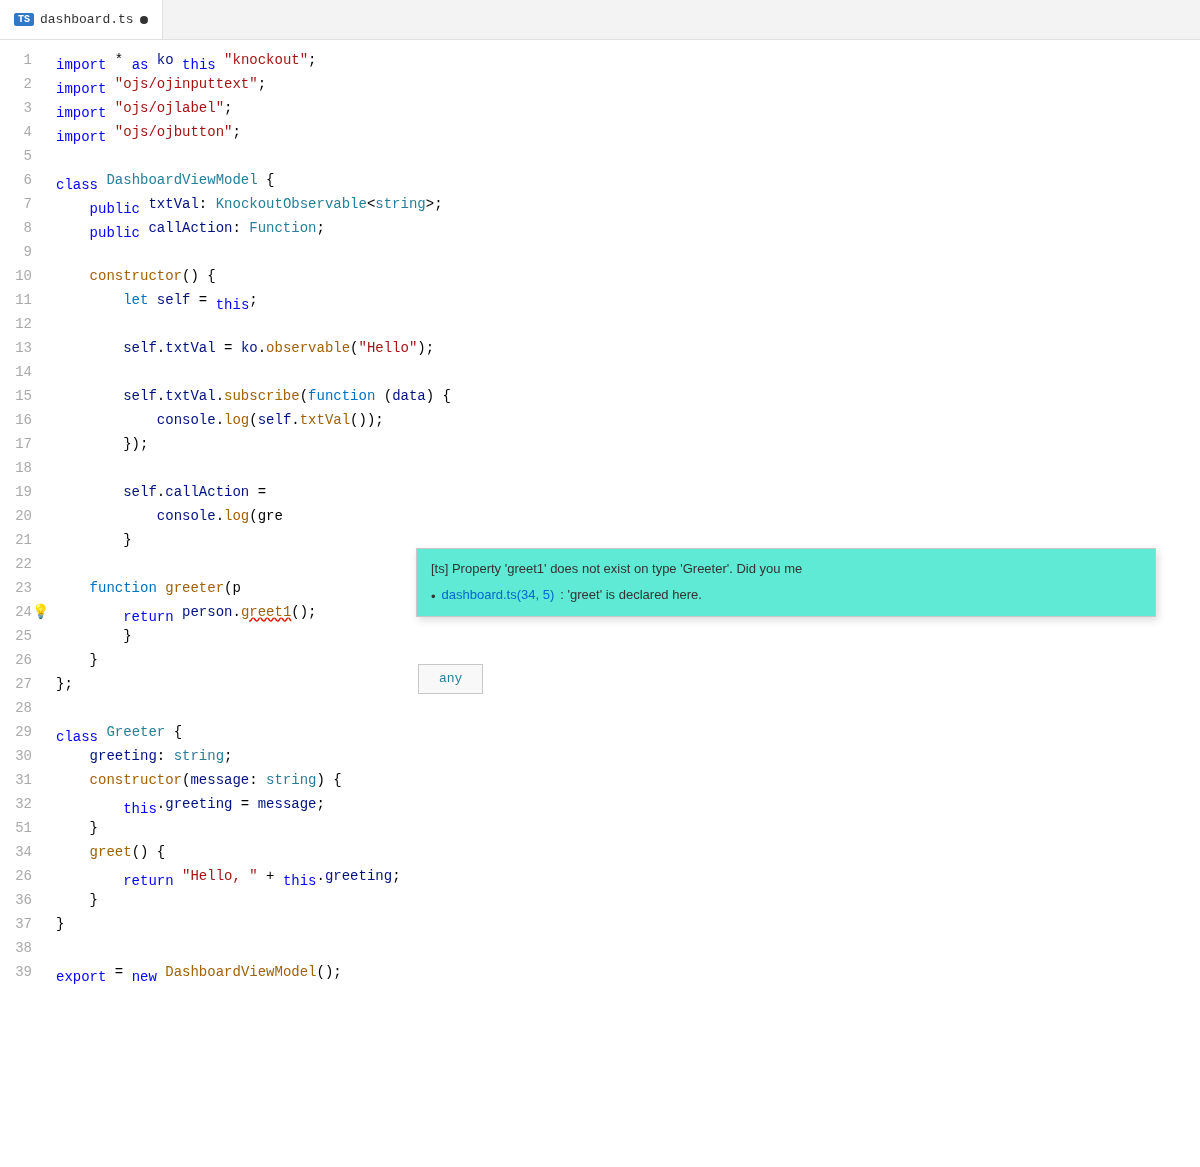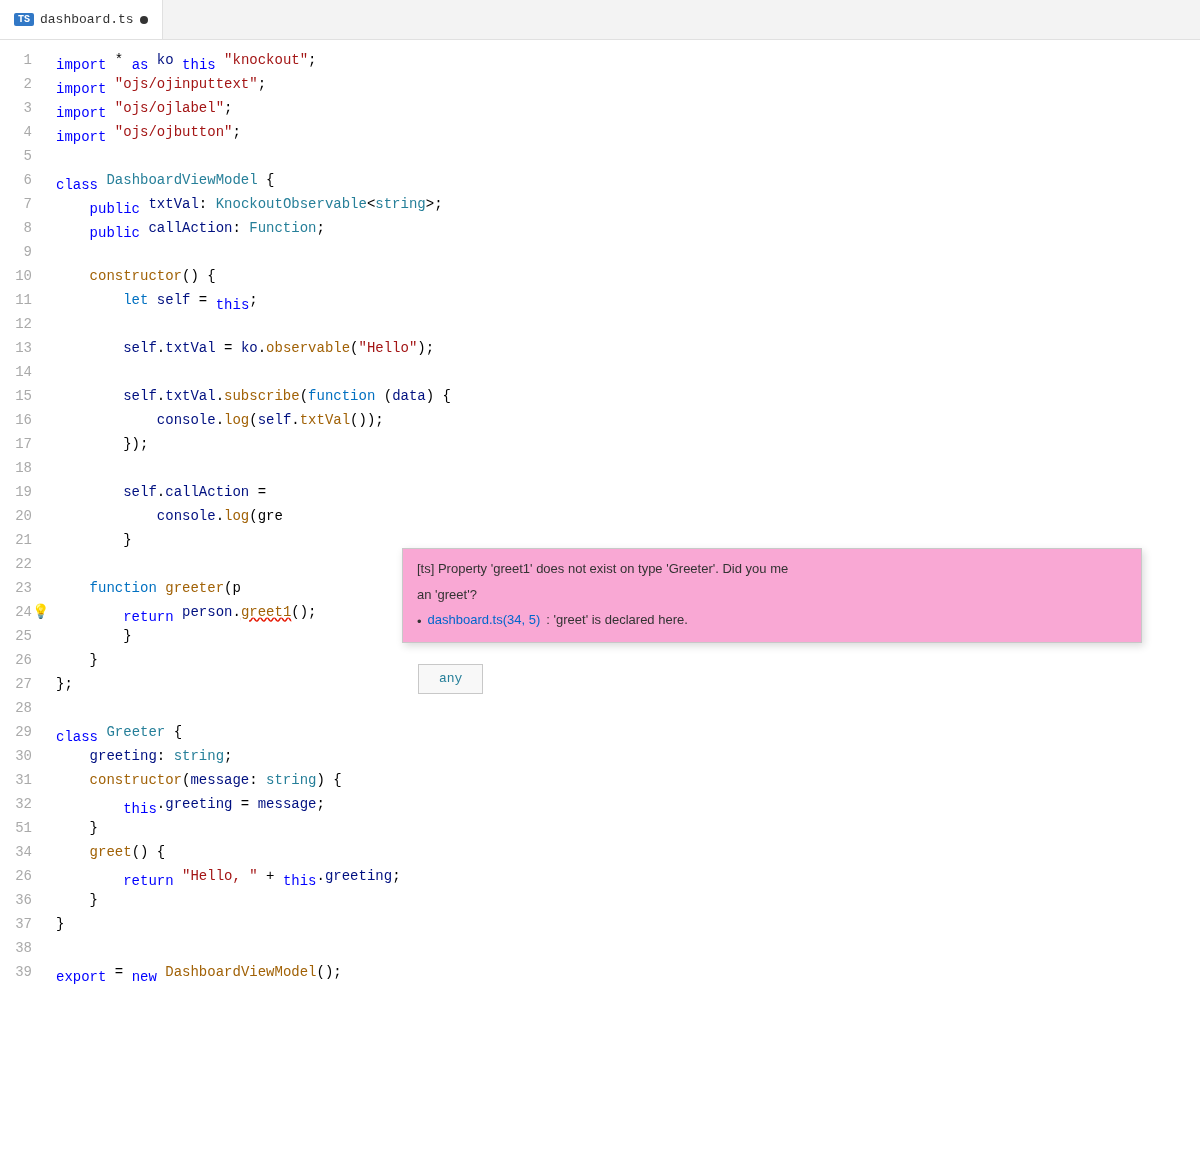--- a/index.html
+++ b/index.html
@@ -94,23 +94,23 @@
     .type { color: #267f99; }        
     .fn { color: #a16207; }          
     .var { color: #001080; }         
     .plain { color: #000000; }        
     .cls { color: #267f99; }         
     .param { color: #001080; }       
 
     
     .tooltip-popup {
       position: absolute;
-      left: 354px;
+      left: 368px;
       top: 508px;
-      background: #f9a8d4;
+      background: #5eead4;
       border: 1px solid #c8c8c8;
       box-shadow: 2px 3px 8px rgba(0,0,0,0.15);
       padding: 10px 14px;
       z-index: 100;
       width: 740px;
       font-family: -apple-system, BlinkMacSystemFont, 'Segoe UI', sans-serif;
       font-size: 13px;
       color: #333;
       line-height: 1.5;
     }
@@ -347,21 +347,20 @@
       </div>
 
       <div class="code-line">&nbsp;</div>
 
       <div class="code-line">
         <span class="kw">export</span><span class="plain"> = </span><span class="kw">new</span><span class="plain"> </span><span class="fn">DashboardViewModel</span><span class="plain">();</span>
       </div>
 
       <div class="tooltip-popup">
         <div class="tooltip-title">[ts] Property 'greet1' does not exist on type 'Greeter'. Did you me</div>
-        <div class="tooltip-title">an 'greet'?</div>
         <div class="tooltip-bullet">
           <span class="bullet-dot">•</span>
           <span class="tooltip-link">dashboard.ts(34, 5)</span>
             <span>: 'greet' is declared here.</span>
         </div>
       </div>
 
       <div class="type-popup">
         <span>any</span>
       </div>

